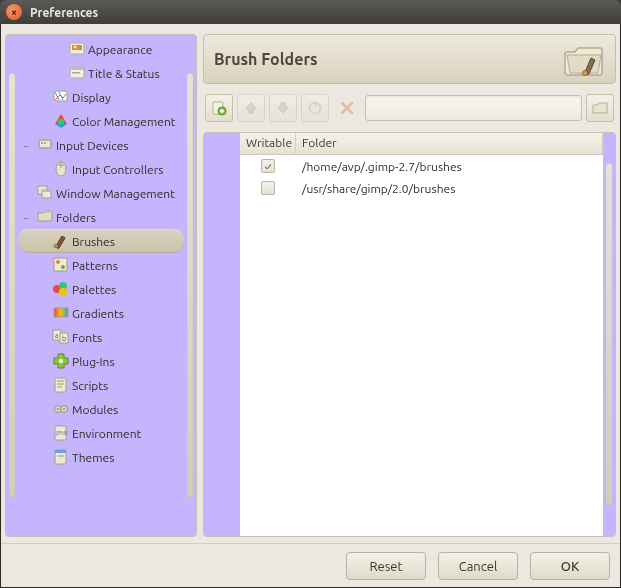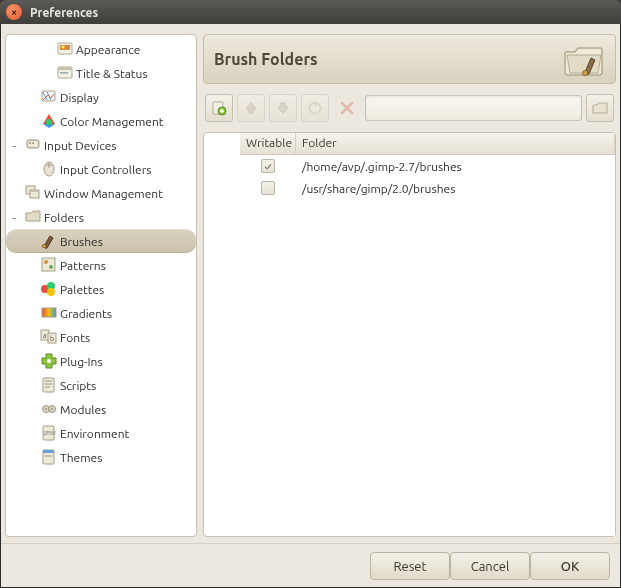--- a/index.html
+++ b/index.html
@@ -7,21 +7,21 @@
 
 
 .titlebar { height: 24px; background: linear-gradient(#5a5955,#3f3e3a); display: flex; align-items: center; padding: 0 6px; color: #fff; border-radius: 6px 6px 0 0; }
 .titlebar .close { width: 16px; height: 16px; border-radius: 50%; background: radial-gradient(circle at 35% 35%,#f6956b,#e1582e); display: flex; align-items: center; justify-content: center; color: #4a2414; font-size: 10px; font-weight: bold; margin-right: 8px; }
 .titlebar .title { font-weight: bold; font-size: 12px; color: #e8e6e1; }
 
 
 .window { width: 621px; height: 564px; background: #ece8df; border: 1px solid #2a2925; border-top: none; display: flex; flex-direction: column; }
 .content { flex: 1; display: flex; padding: 10px 4px 6px 4px; gap: 6px; overflow: hidden; }
 
-.frame { border: 1px solid #c6c1b4; border-radius: 4px; background: #ffffff; position: relative; flex-direction: column; }
+.frame { border: 1px solid #c6c1b4; border-radius: 4px; background: #c4b5fd; position: relative; }
 
 
 .sidebar { width: 192px; display: flex; }
 .tree { flex: 1; overflow: hidden; padding: 2px 0; }
 .row { display: flex; align-items: center; height: 24px; padding-right: 4px; color: #2e2c28; }
 .row.sel { background: linear-gradient(#d8d1be,#cac2ab); border-top: 1px solid #e4dfd1; border-bottom: 1px solid #b6ae97; border-radius: 10px; }
 .expander { width: 16px; display: flex; align-items: center; justify-content: center; color: #6b665a; font-size: 10px; }
 .indent { display: inline-block; }
 .icon-slot { width: 22px; display: flex; align-items: center; justify-content: center; }
 .row .label { white-space: nowrap; }
@@ -47,21 +47,21 @@
 .td { padding: 0 6px; font-size: 12px; color: #2e2c28; }
 .td.w { width: 56px; display: flex; align-items: center; justify-content: center; }
 .check { width: 14px; height: 14px; border: 1px solid #b9b4a6; border-radius: 2px; background: linear-gradient(#f4f1ea,#e6e1d4); display: flex; align-items: center; justify-content: center; font-size: 10px; color: #3b372d; }
 .check.off { color: transparent; }
 
 
 .vshim { width: 12px; display: flex; align-items: center; justify-content: center; }
 .vshim .track { width: 6px; height: 85%; border-radius: 3px; background: linear-gradient(#e8e3d5,#d3cdba); box-shadow: inset 0 0 1px #aea88f; }
 
 
-.footer { height: 44px; display: flex; align-items: center; justify-content: flex-end; padding: 0 10px; gap: 0; border-top: 1px solid #d5d0c3; }
+.footer { height: 44px; display: flex; align-items: center; justify-content: flex-end; padding: 0 10px; gap: 12px; border-top: 1px solid #d5d0c3; }
 .btn { min-width: 80px; height: 28px; padding: 0 16px; border: 1px solid #b9b3a1; border-radius: 4px; background: linear-gradient(#f4f1e9,#e0dac9); color: #3a372f; font-size: 13px; display: flex; align-items: center; justify-content: center; }
 .btn:last-child { font-weight: 500; }
 </style>
 </head>
 <body>
 
 <div class="titlebar">
   <div class="close">
       <span>×</span>
     </div>

